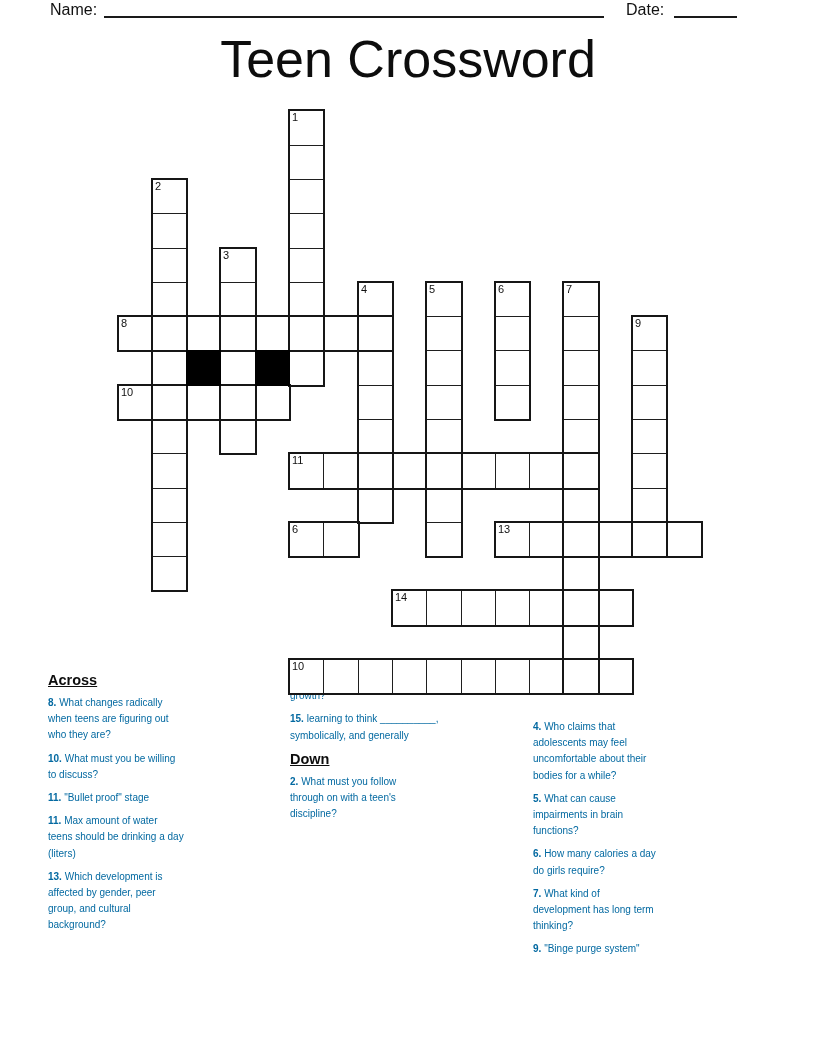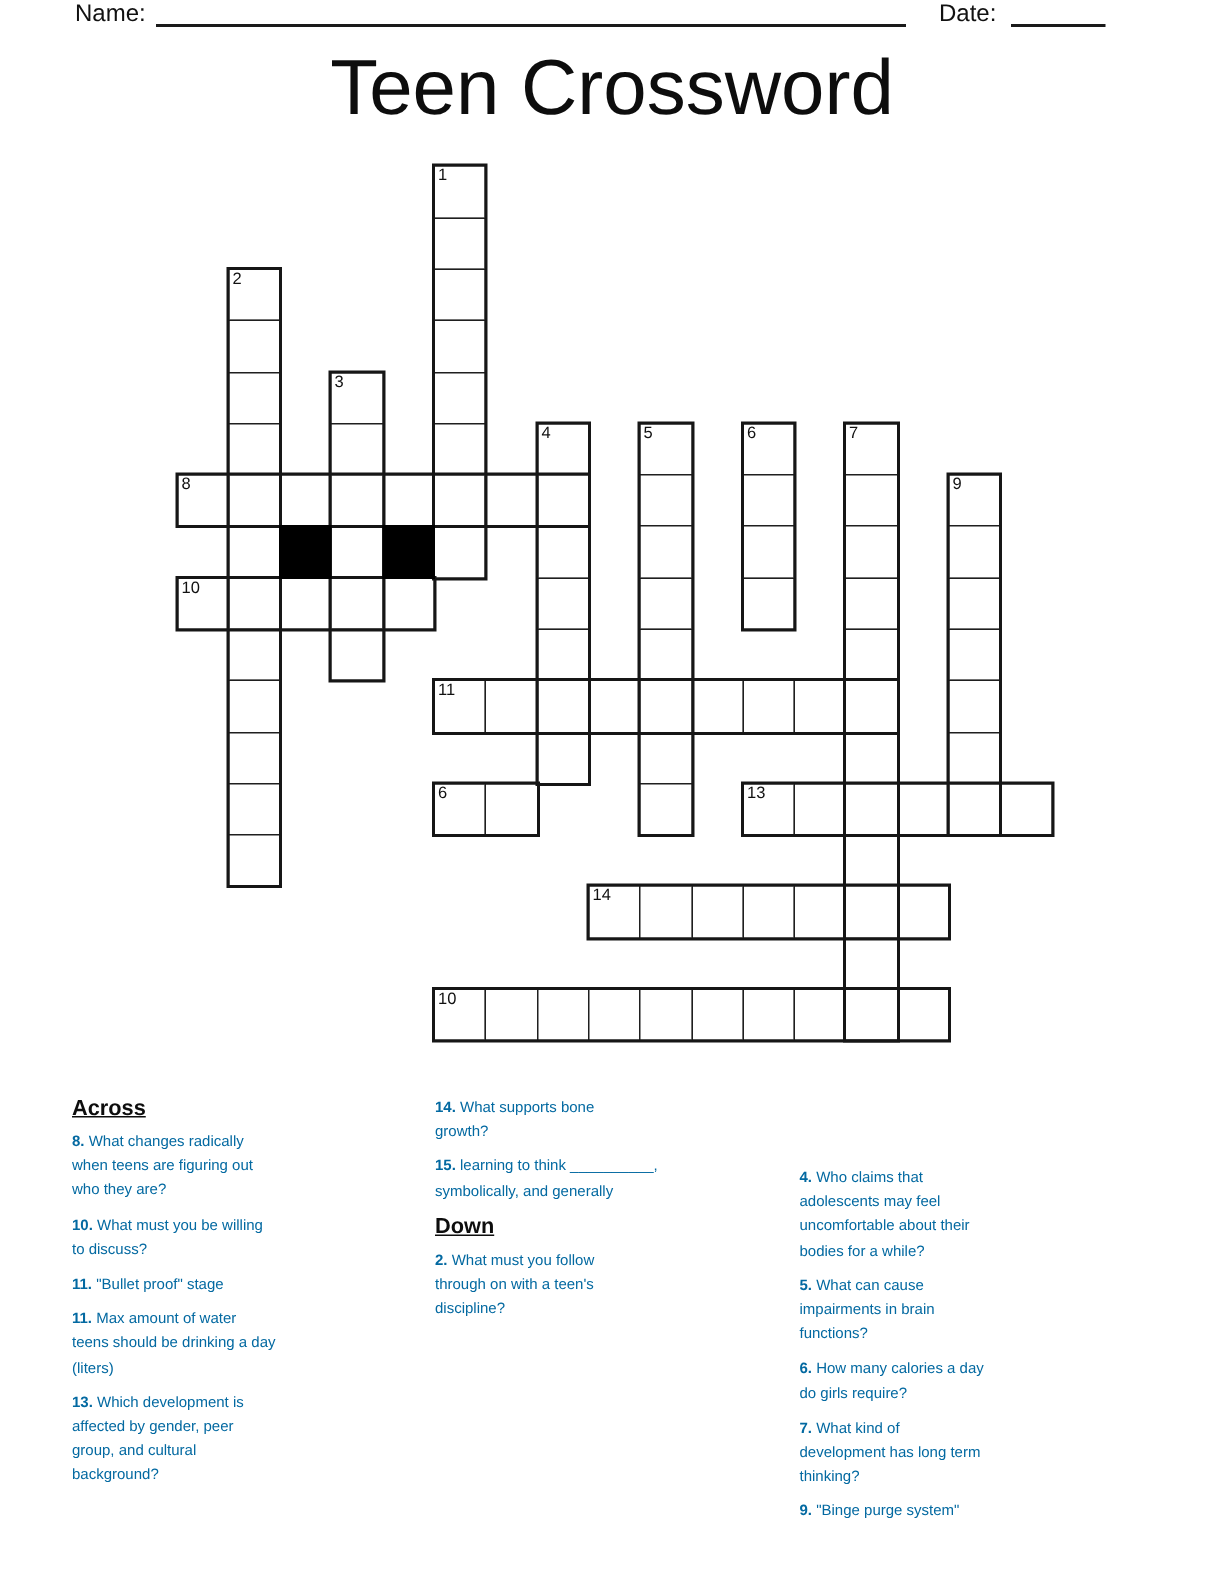--- a/index.html
+++ b/index.html
@@ -26,21 +26,21 @@
     font-size:52px;line-height:58px;font-weight:normal;
     color:#0d0d0d;letter-spacing:0px;
   }
   
   #grid{position:absolute;left:0;top:0;width:816px;height:700px;}
   #grid .cell{position:absolute;background:#fff;border:1px solid #1f1f1f;box-sizing:border-box;z-index:1;}
   #grid .wrect{position:absolute;border:2px solid #161616;box-sizing:border-box;z-index:2;pointer-events:none;background:transparent;}
   #grid .blackcell{position:absolute;background:#000;border:1px solid #000;box-sizing:border-box;z-index:3;}
   #grid .clabel{position:absolute;font-size:11px;line-height:11px;color:#111;z-index:4;pointer-events:none;}
   
-  .clue-col{position:absolute;top:731px;width:238px;}
+  .clue-col{position:absolute;top:672px;width:238px;}
   #clue-col-0{left:48px;}
   #clue-col-1{left:290px;}
   #clue-col-2{left:533px;margin-top:47px;}
   .clue-heading{font-size:14.5px;line-height:17px;font-weight:bold;text-decoration:underline;margin:0 0 6px 0;color:#0d0d0d;}
   .clue{font-size:10px;line-height:16.2px;margin:0 0 7px 0;color:#0369a1;}
   .cnum{font-weight:bold;}
   .ctext{white-space:pre-line;}
 </style>
 </head>
 <body>

